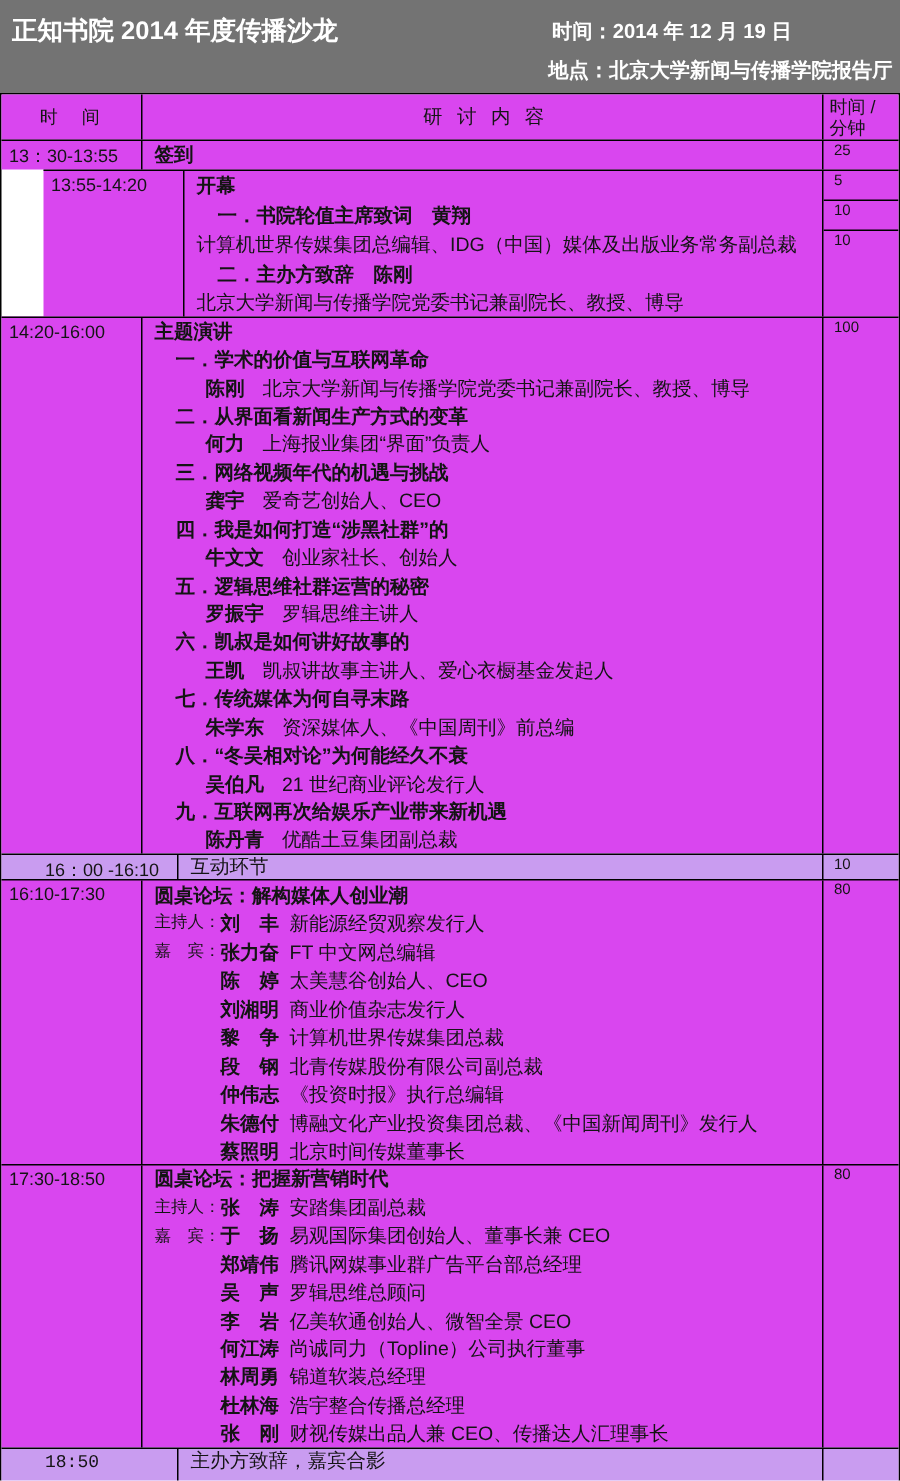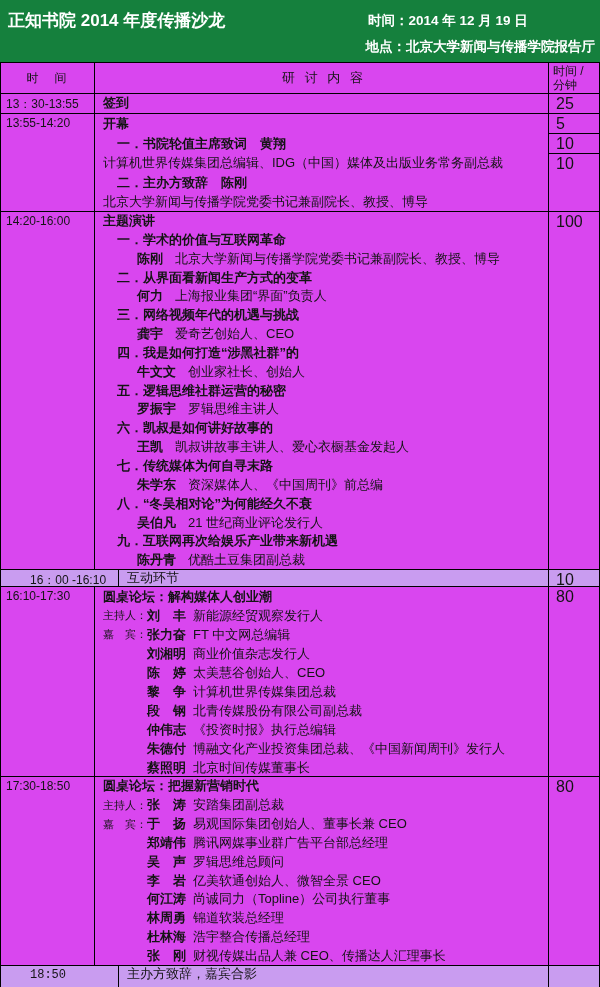--- a/index.html
+++ b/index.html
@@ -20,21 +20,21 @@
   
   .table { border:1.6px solid #000; border-top:1.6px solid #000; width:600px; }
   .row { display:flex; border-top:1.6px solid #000; background:#d946ef; }
   .row.header-row { border-top:none; height:30px; }
   .cell { overflow:hidden; }
   .cell.time {
     width:94px; flex:none; border-right:1.6px solid #000;
     font-size:12px; padding:2px 1px 0 5px; white-space:nowrap;
   }
   .cell.content { flex:1; border-right:1.6px solid #000; padding:0 3px 0 8px; font-size:13px; }
-  .cell.dur { width:50px; flex:none; font-size:16px; display:flex; flex-direction:column; }
+  .cell.dur { width:50px; flex:none; font-size:10px; display:flex; flex-direction:column; }
   .cell.dur .dv { padding:1px 0 0 7px; }
   .dur.multi .dv:nth-child(1) { height:19.6px; border-bottom:1.6px solid #000; }
   .dur.multi .dv:nth-child(2) { height:20px;   border-bottom:1.6px solid #000; }
   .dur.multi .dv:nth-child(3) { flex:1; }
 
   
   .th { display:flex; align-items:center; font-size:13px; }
   .th.time { justify-content:center; letter-spacing:2px; padding:0; }
   .th.content { justify-content:center; letter-spacing:3px; }
   .th.dur { display:block; font-size:12px; line-height:14px; padding:1px 0 0 4px; }
@@ -47,35 +47,35 @@
   .line.desc    { padding-left:0; }
   .line.speaker { padding-left:34px; }
   .line.speaker .name  { font-weight:bold; margin-right:12px; }
   .line.person  { display:flex; }
   .line.person .label { width:44px; flex:none; font-size:11px; }
   .line.person .name  { width:46px; flex:none; font-weight:bold; }
   .line.person .desc  { flex:1; overflow:visible; }
 
   
   .r0 { height:20px; }
-  .r1 { height:98px; }  .r1 .line { line-height:19.6px; }
+  .r1 { height:98px;margin-left:28px; }  .r1 .line { line-height:19.6px; }
   .r2 { height:358px; } .r2 .line { line-height:18.84px; }
   .r3 { height:17px; }  .r3 .line { line-height:15px; }
   .r4 { height:190px; } .r4 .line { line-height:19px; }
   .r5 { height:189px; } .r5 .line { line-height:18.9px; }
   .r6 { height:32px;font-family:Liberation Mono, monospace; }  .r6 .line { line-height:18px; }
 
   .row.hl { background:#C99CF0;padding-left:24px; }
 </style>
 </head>
 <body>
 
 <div class="page">
 
-  <div class="banner" style="background: #15803d;">
+  <div class="banner" style="background: #737373;">
     <div class="b-title">正知书院 2014 年度传播沙龙</div>
     <div class="b-time">时间：2014 年 12 月 19 日</div>
     <div class="b-venue">地点：北京大学新闻与传播学院报告厅</div>
   </div>
 
   <div class="table">
     <div class="row header-row">
       <div class="cell time th">时　间</div>
       <div class="cell content th">研 讨 内 容</div>
       <div class="cell dur th">
@@ -153,27 +153,27 @@
               <span class="name">刘　丰</span>
               <span class="desc">新能源经贸观察发行人</span>
             </div>
             <div class="line person">
               <span class="label">嘉　宾：</span>
               <span class="name">张力奋</span>
               <span class="desc">FT 中文网总编辑</span>
             </div>
             <div class="line person">
               <span class="label"></span>
+              <span class="name">陈　婷</span>
+              <span class="desc">太美慧谷创始人、CEO</span>
+            </div>
+            <div class="line person">
+              <span class="label"></span>
               <span class="name">刘湘明</span>
               <span class="desc">商业价值杂志发行人</span>
-            </div>
-            <div class="line person">
-              <span class="label"></span>
-              <span class="name">陈　婷</span>
-              <span class="desc">太美慧谷创始人、CEO</span>
             </div>
             <div class="line person">
               <span class="label"></span>
               <span class="name">黎　争</span>
               <span class="desc">计算机世界传媒集团总裁</span>
             </div>
             <div class="line person">
               <span class="label"></span>
               <span class="name">段　钢</span>
               <span class="desc">北青传媒股份有限公司副总裁</span>

